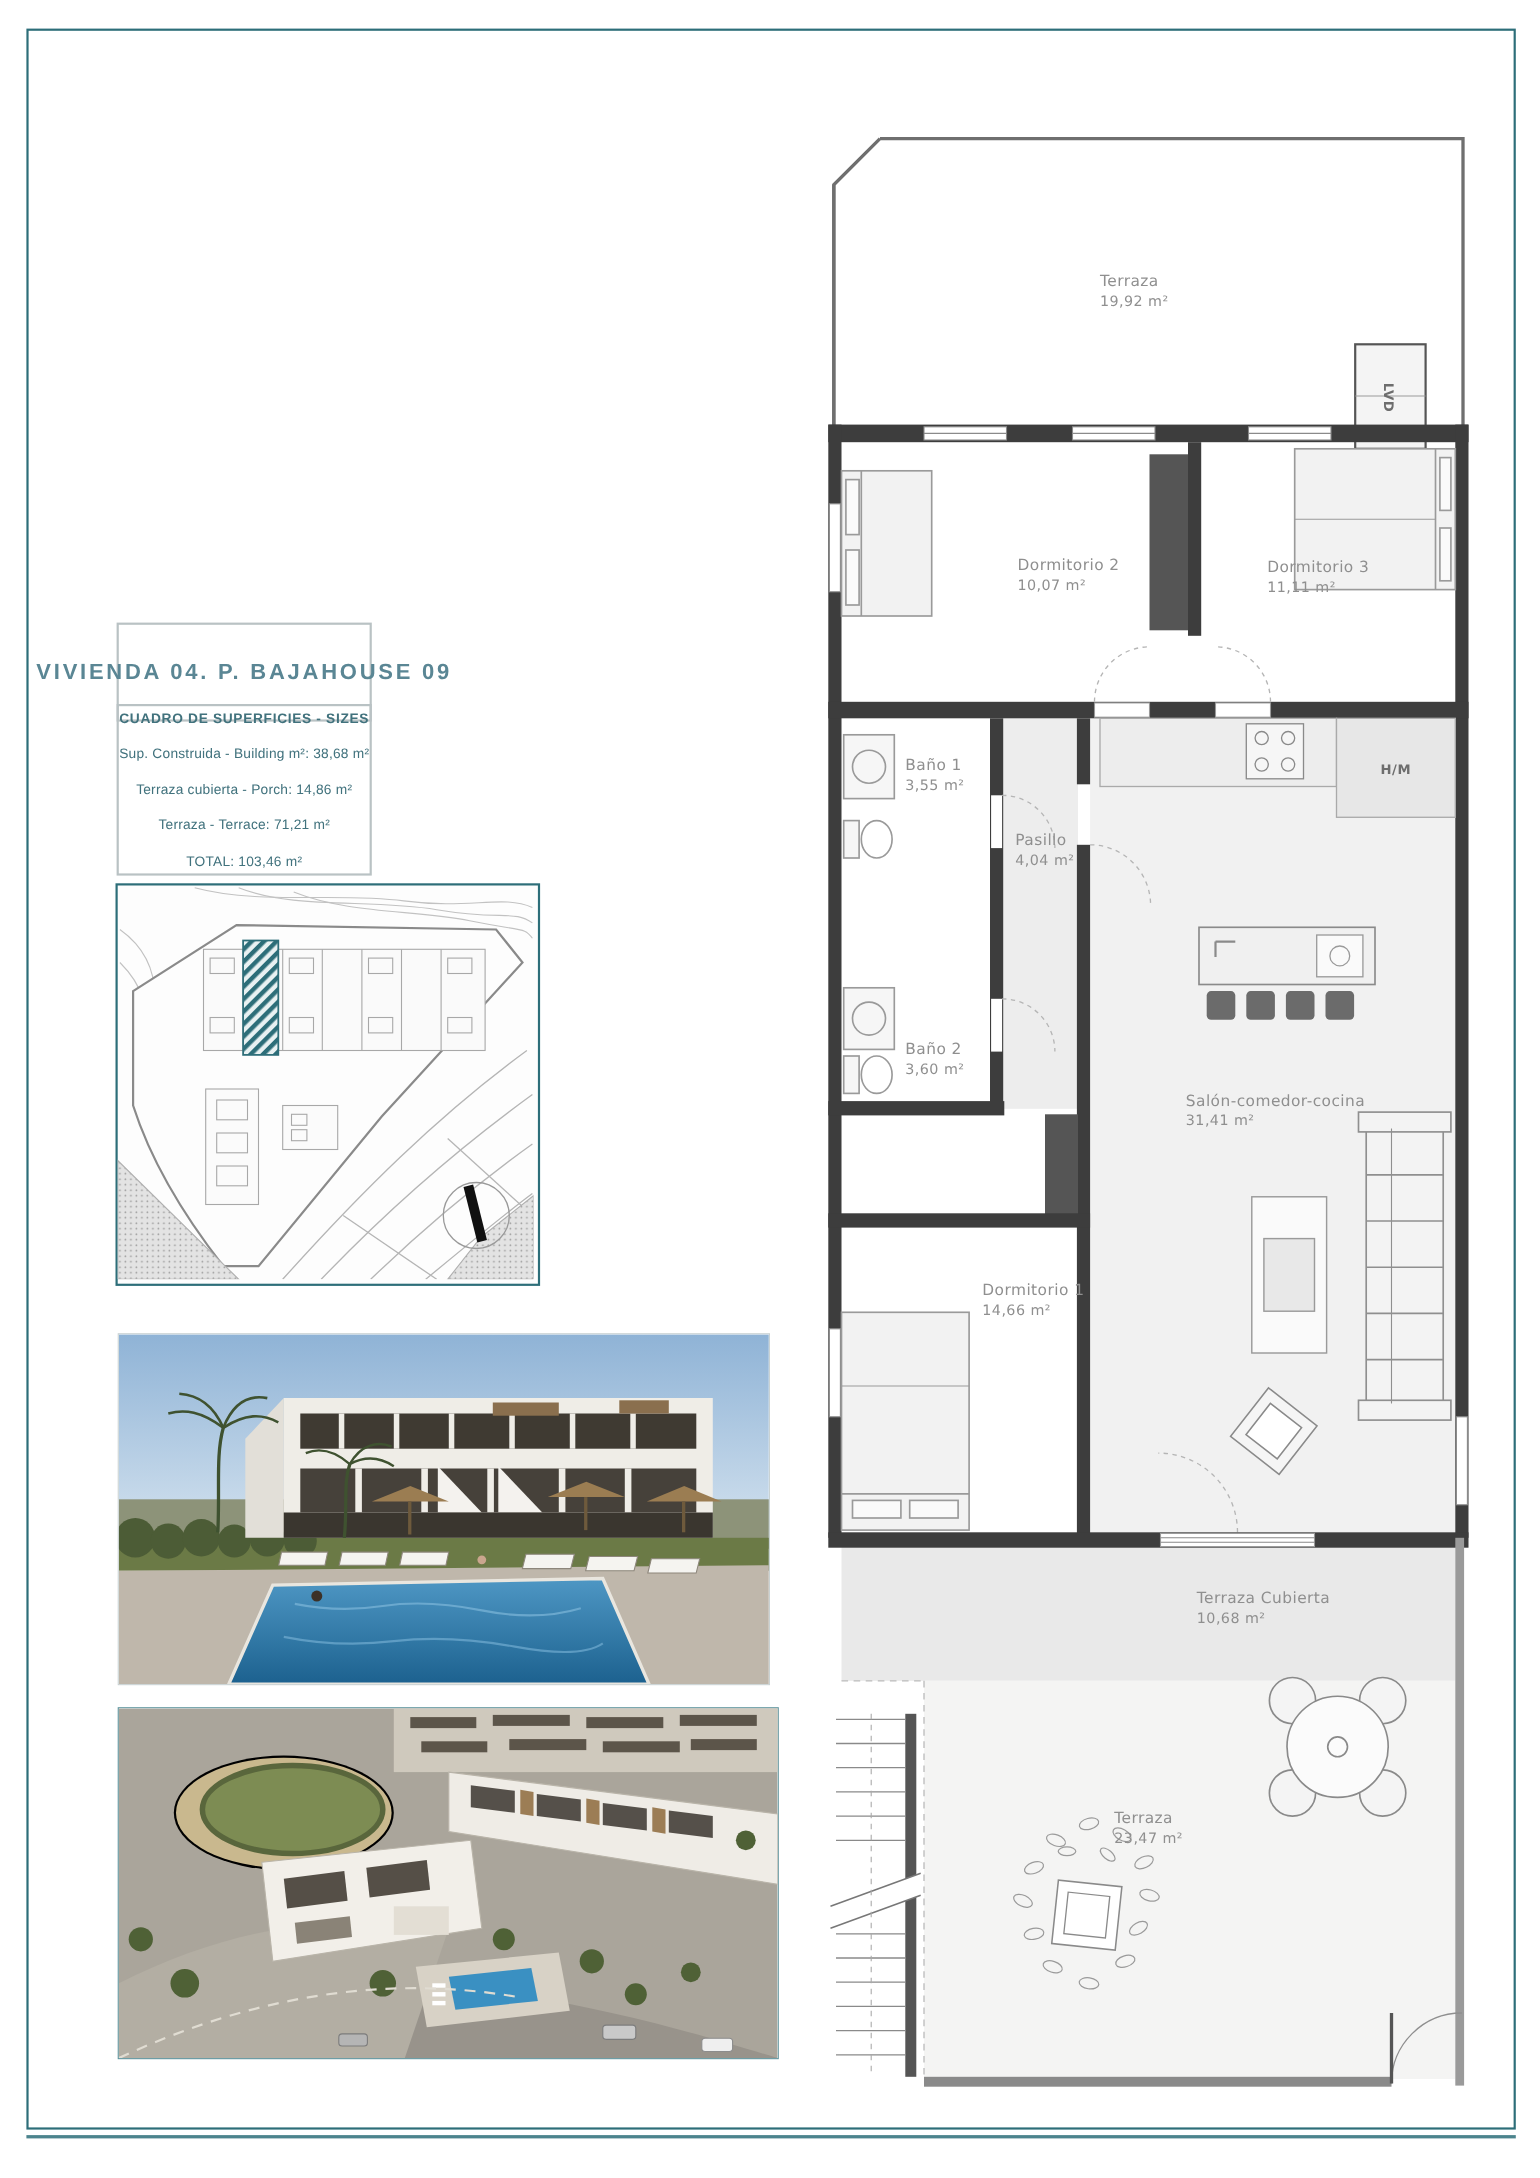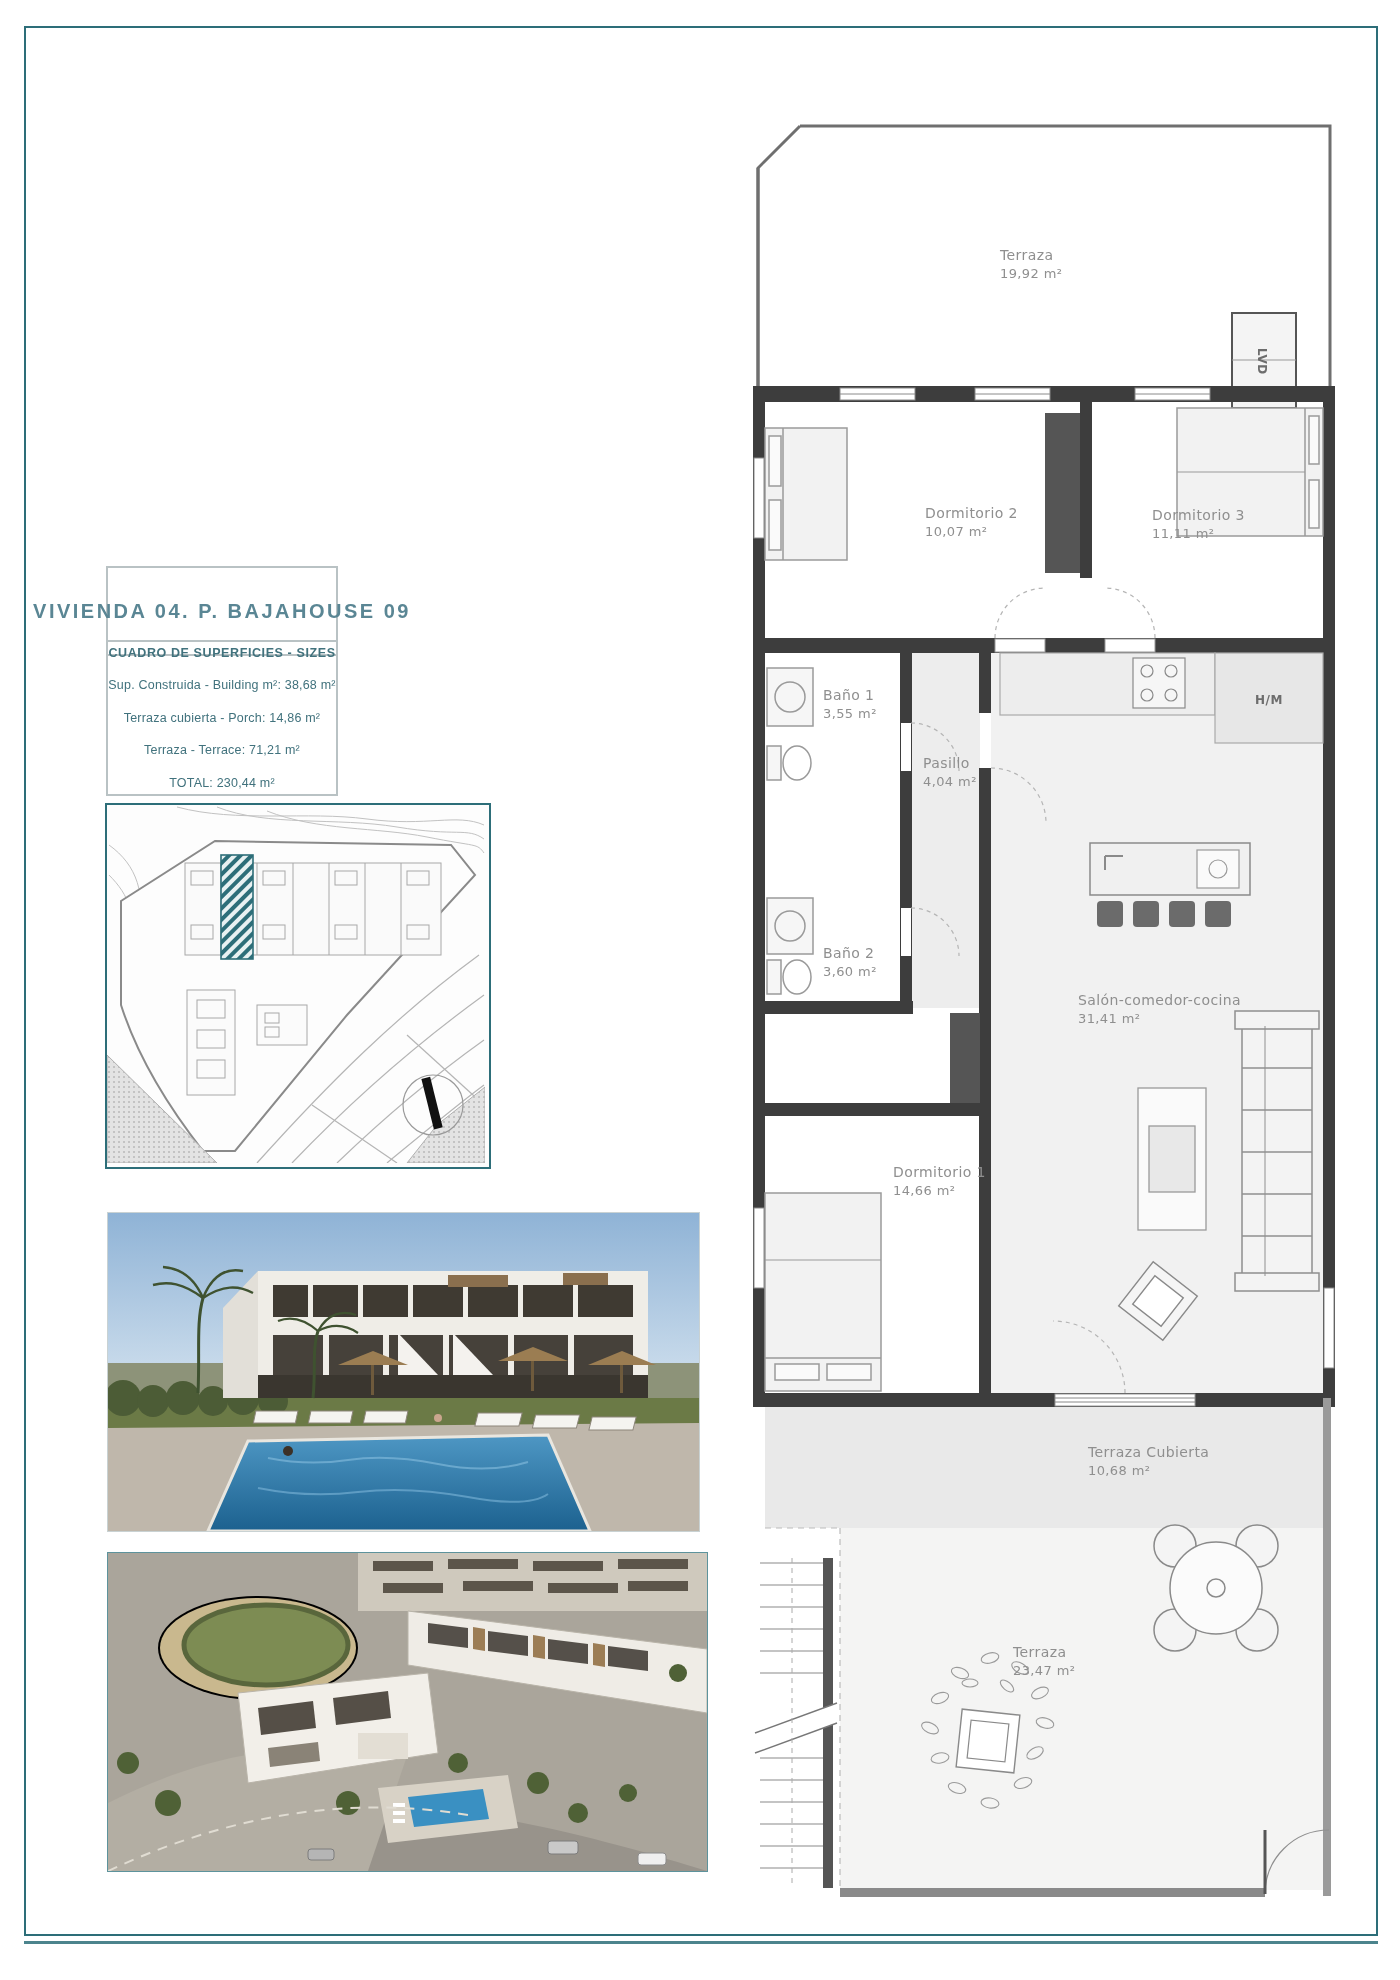--- a/index.html
+++ b/index.html
@@ -42,21 +42,21 @@
   <div class="title-box">
     <div class="t1">VIVIENDA 04. P. BAJA</div>
     <div class="t2">HOUSE 09</div>
   </div>
 
   <div class="sizes-box">
     <div class="sz-title">CUADRO DE SUPERFICIES  - SIZES</div>
     <div>Sup. Construida  - Building m²: 38,68 m²</div>
     <div>Terraza cubierta  - Porch: 14,86 m²</div>
     <div>Terraza - Terrace: 71,21 m²</div>
-    <div>TOTAL:  230,44 m²</div>
+    <div>TOTAL:  103,46 m²</div>
   </div>
 
   <div class="siteplan-box">
     <svg width="378" height="358" viewBox="0 0 378 358">
       <defs>
         <pattern id="tealHatch" width="8" height="8" patternTransform="rotate(45)" patternUnits="userSpaceOnUse">
           <rect width="8" height="8" fill="#e8f1f2"></rect>
           <rect width="4" height="8" fill="#2d6e79"></rect>
         </pattern>
         <pattern id="dotHatch" width="5" height="5" patternUnits="userSpaceOnUse">

